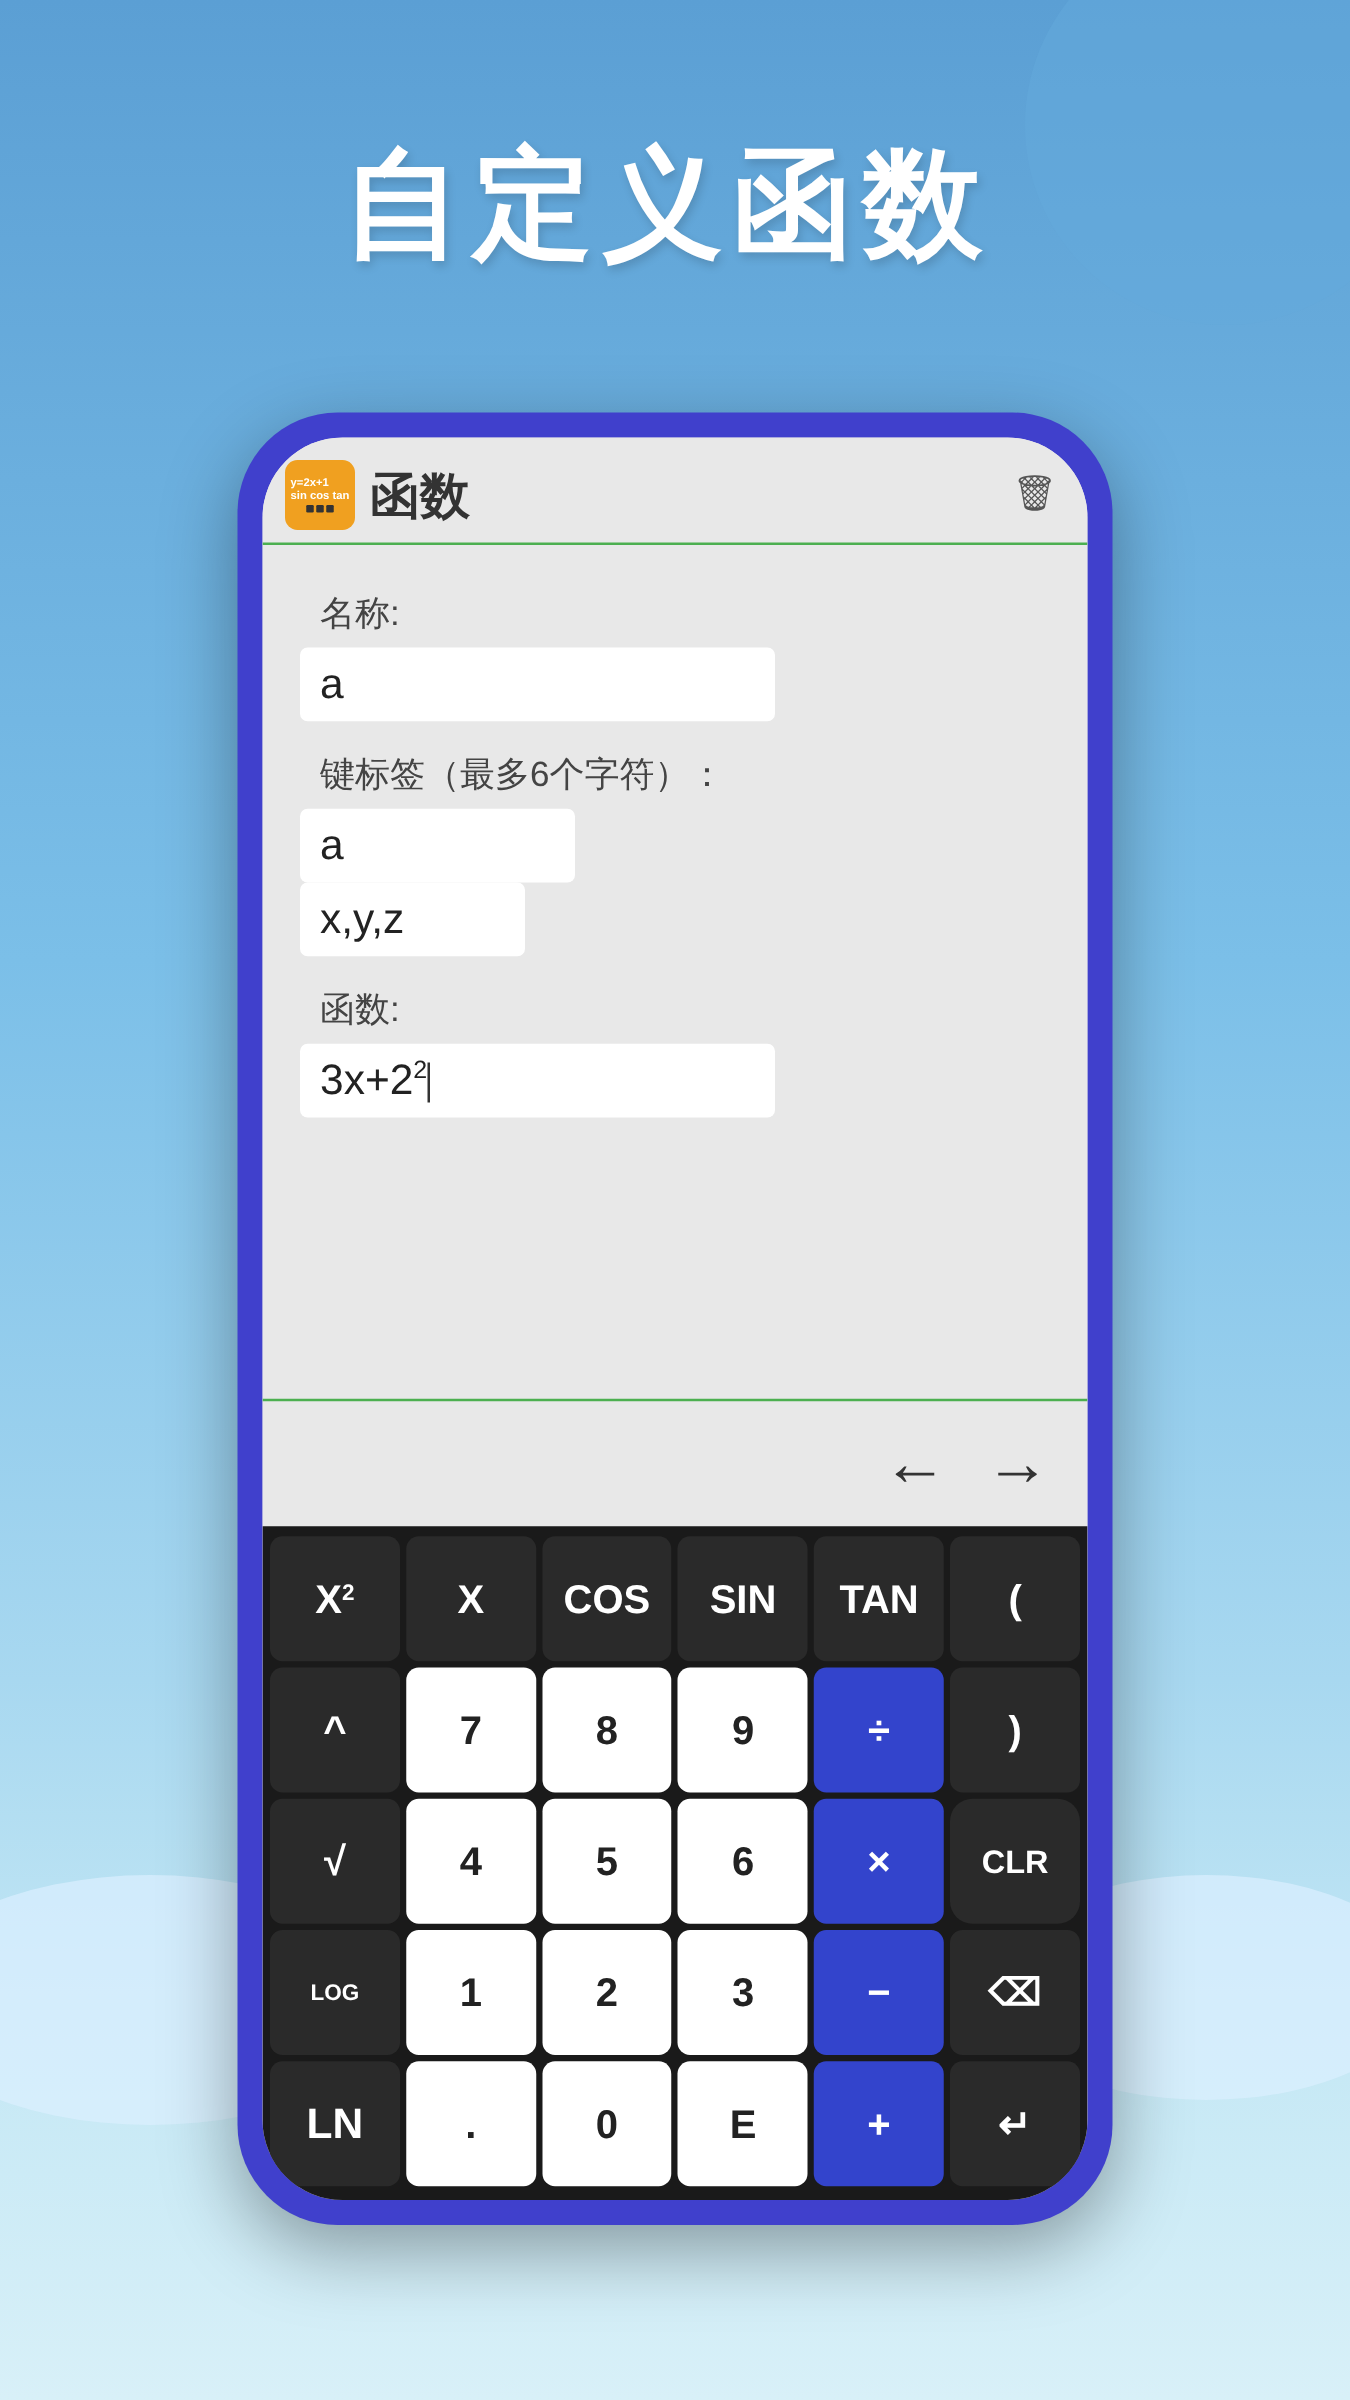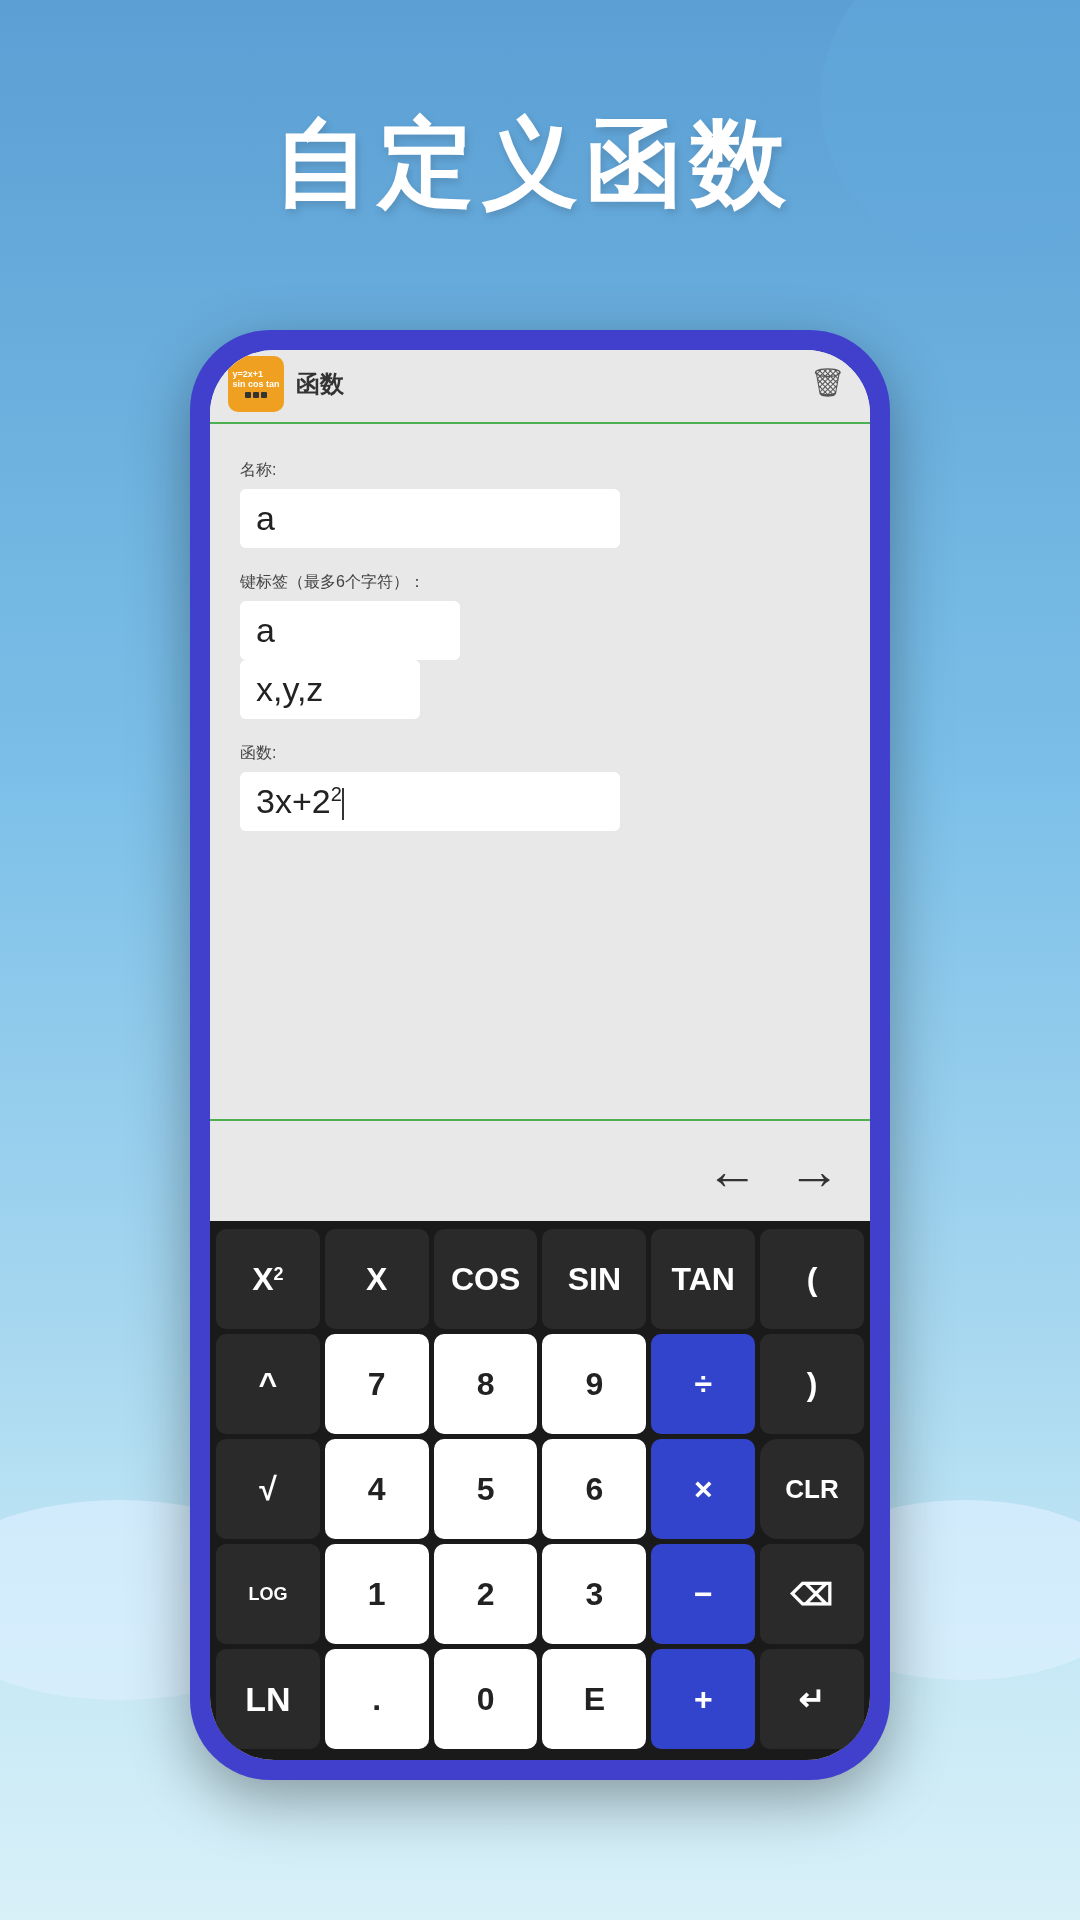--- a/index.html
+++ b/index.html
@@ -85,21 +85,21 @@
       background: #e8e8e8;
       border-radius: 64px;
       overflow: hidden;
       display: flex;
       flex-direction: column;
     }
 
     
     .app-header {
       background: #e8e8e8;
-      padding: 6px 24px 10px 18px;
+      padding: 18px 24px 10px 18px;
       display: flex;
       align-items: center;
       border-bottom: 2px solid #4caf50;
       flex-shrink: 0;
     }
 
     .app-icon {
       width: 56px;
       height: 56px;
       background: #f0a020;
@@ -124,21 +124,21 @@
       margin-top: 3px;
     }
     .app-icon-dot {
       width: 6px;
       height: 6px;
       background: #333;
       border-radius: 1px;
     }
 
     .app-title {
-      font-size: 24px;
+      font-size: 40px;
       font-weight: bold;
       color: #333;
       flex: 1;
     }
 
     .trash-icon {
       width: 36px;
       height: 36px;
       color: #555;
       font-size: 28px;
@@ -146,24 +146,25 @@
 
     
     .form-area {
       flex: 1;
       background: #e8e8e8;
       padding: 20px 30px;
       overflow-y: auto;
     }
 
     .field-label {
-      font-size: 16px;
+      font-size: 28px;
       color: #444;
       margin-bottom: 8px;
       margin-top: 16px;
+      margin-left: 16px;
     }
 
     .field-input {
       background: white;
       border: none;
       border-radius: 6px;
       padding: 10px 16px;
       font-size: 34px;
       color: #222;
       display: block;

